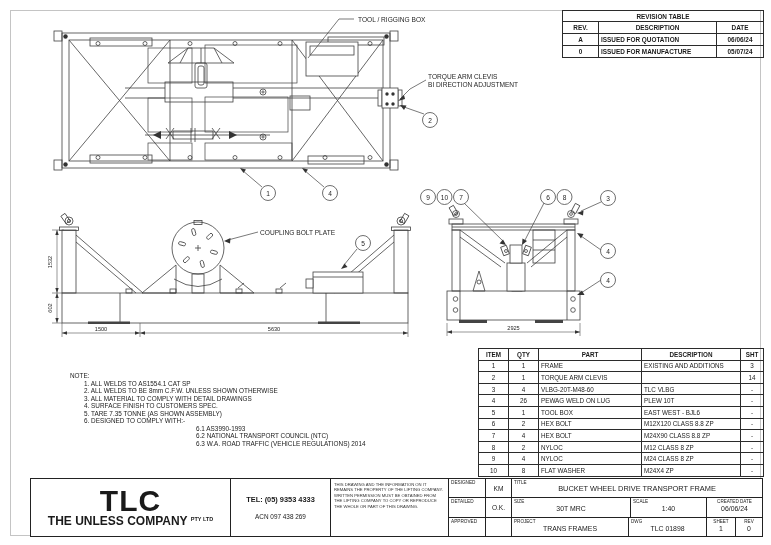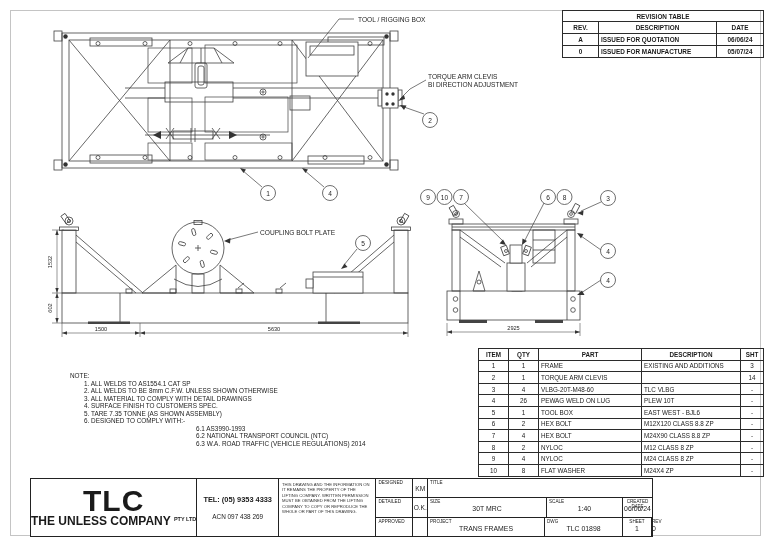--- a/index.html
+++ b/index.html
@@ -28,21 +28,21 @@
        text-align:center;overflow:hidden;white-space:nowrap;}
   .parts-table th{font-weight:bold;}
   .parts-table td.l{text-align:left;}
 
   
   .notes{position:absolute;left:70px;top:372px;width:320px;font-size:6.4px;line-height:7.5px;}
   .notes-items{margin-left:14px;}
   .notes-sub{margin-left:126px;}
 
   
-  .tb{position:absolute;left:30px;top:478px;width:623px;height:59px;box-sizing:border-box;
+  .tb{position:absolute;left:30px;top:478px;width:733px;height:59px;box-sizing:border-box;
       border:1px solid #222;display:flex;font-size:6.5px;background:#fff;}
   .tb .cell{box-sizing:border-box;border-right:1px solid #222;}
   .tb-logo{width:200px;display:flex;flex-direction:column;align-items:center;justify-content:center;}
   .tb-logo .tlc{font-size:30px;font-weight:bold;line-height:27px;letter-spacing:1px;}
   .tb-logo .company{font-size:12px;font-weight:bold;white-space:nowrap;}
   .tb-logo .pty{font-size:5.5px;vertical-align:4px;font-weight:bold;}
   .tb-contact{width:100px;display:flex;flex-direction:column;align-items:center;justify-content:center;gap:9px;}
   .tb-contact .tel{font-size:7.4px;font-weight:bold;white-space:nowrap;}
   .tb-contact .acn{font-size:6.4px;white-space:nowrap;}
   .tb-disc{width:118px;font-size:4.2px;line-height:5.4px;padding:3px 3px;color:#333;}
@@ -512,20 +512,21 @@
     </div>
     <div class="srow">
       <div class="slab">APPROVED</div>
       <div class="sval"></div>
     </div>
   </div>
   <div class="cell tb-main">
     <div class="mrow">
       <div class="mcell" style="flex:1">
         <span class="mlab">TITLE</span>
+        <span class="mval big">BUCKET WHEEL DRIVE TRANSPORT FRAME</span>
       </div>
     </div>
     <div class="mrow">
       <div class="mcell" style="width:119px">
         <span class="mlab">SIZE</span>
         <span class="mval">30T MRC</span>
       </div>
       <div class="mcell" style="width:76px">
         <span class="mlab">SCALE</span>
         <span class="mval">1:40</span>

